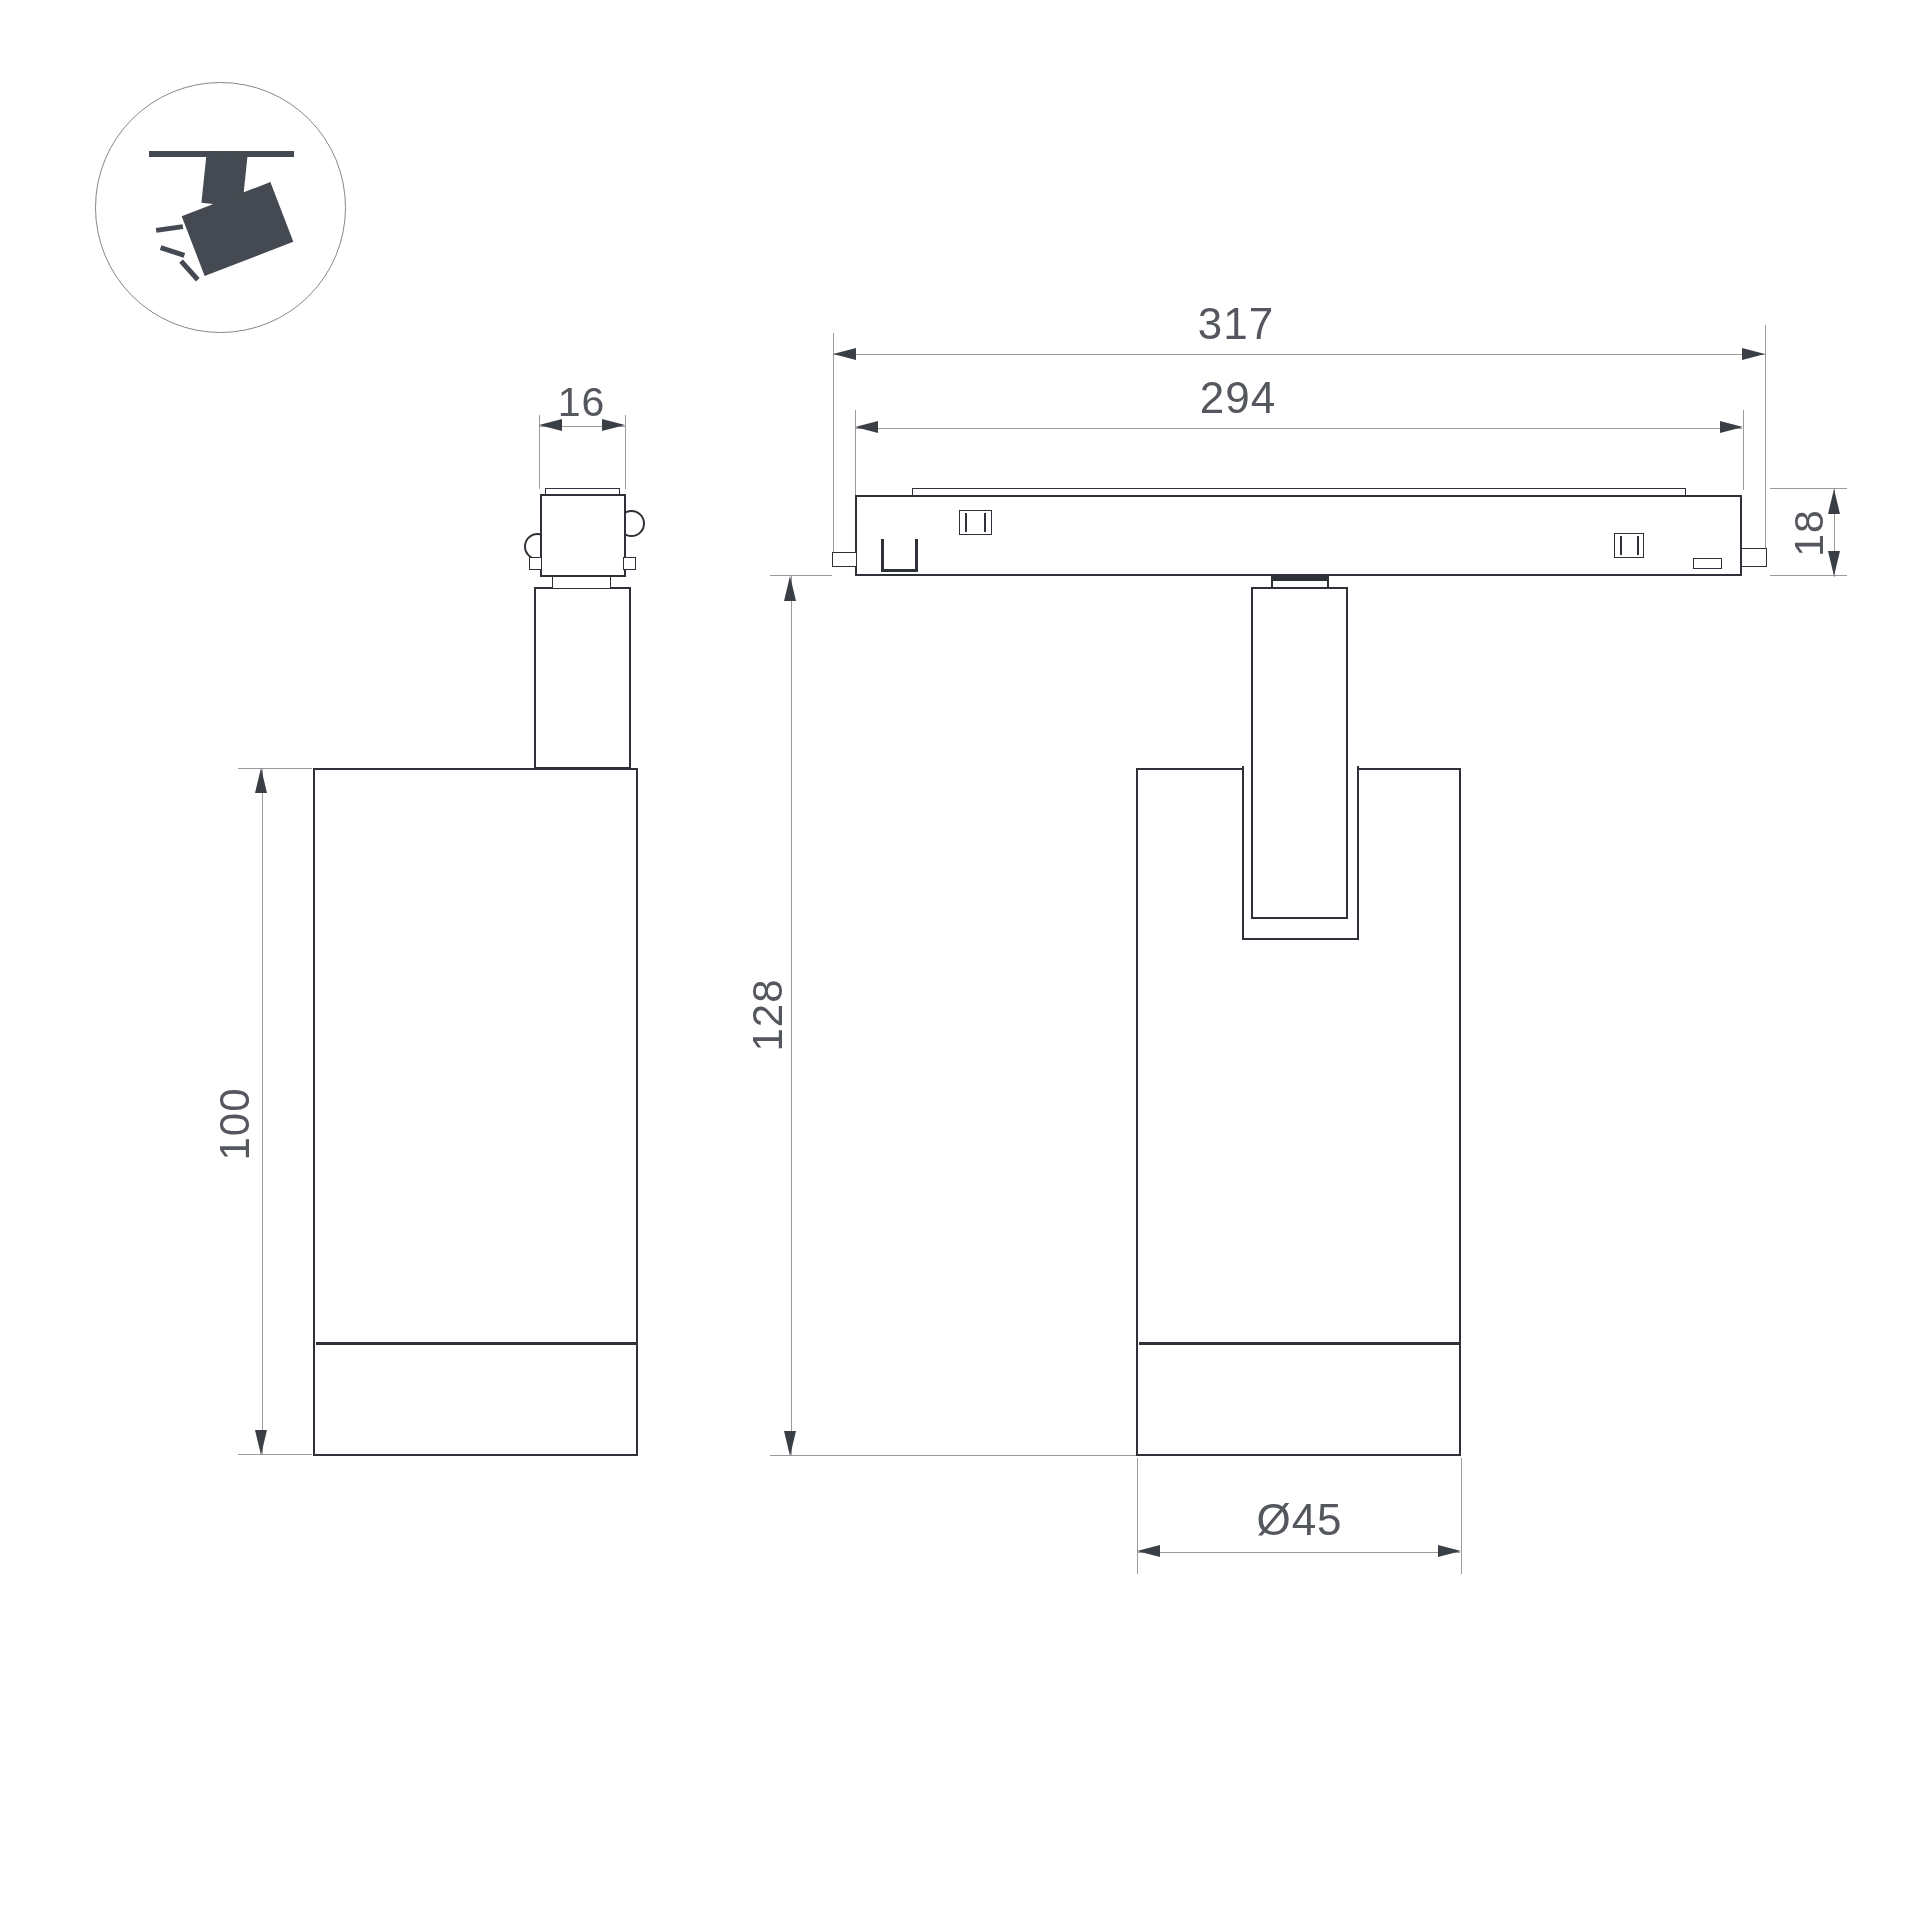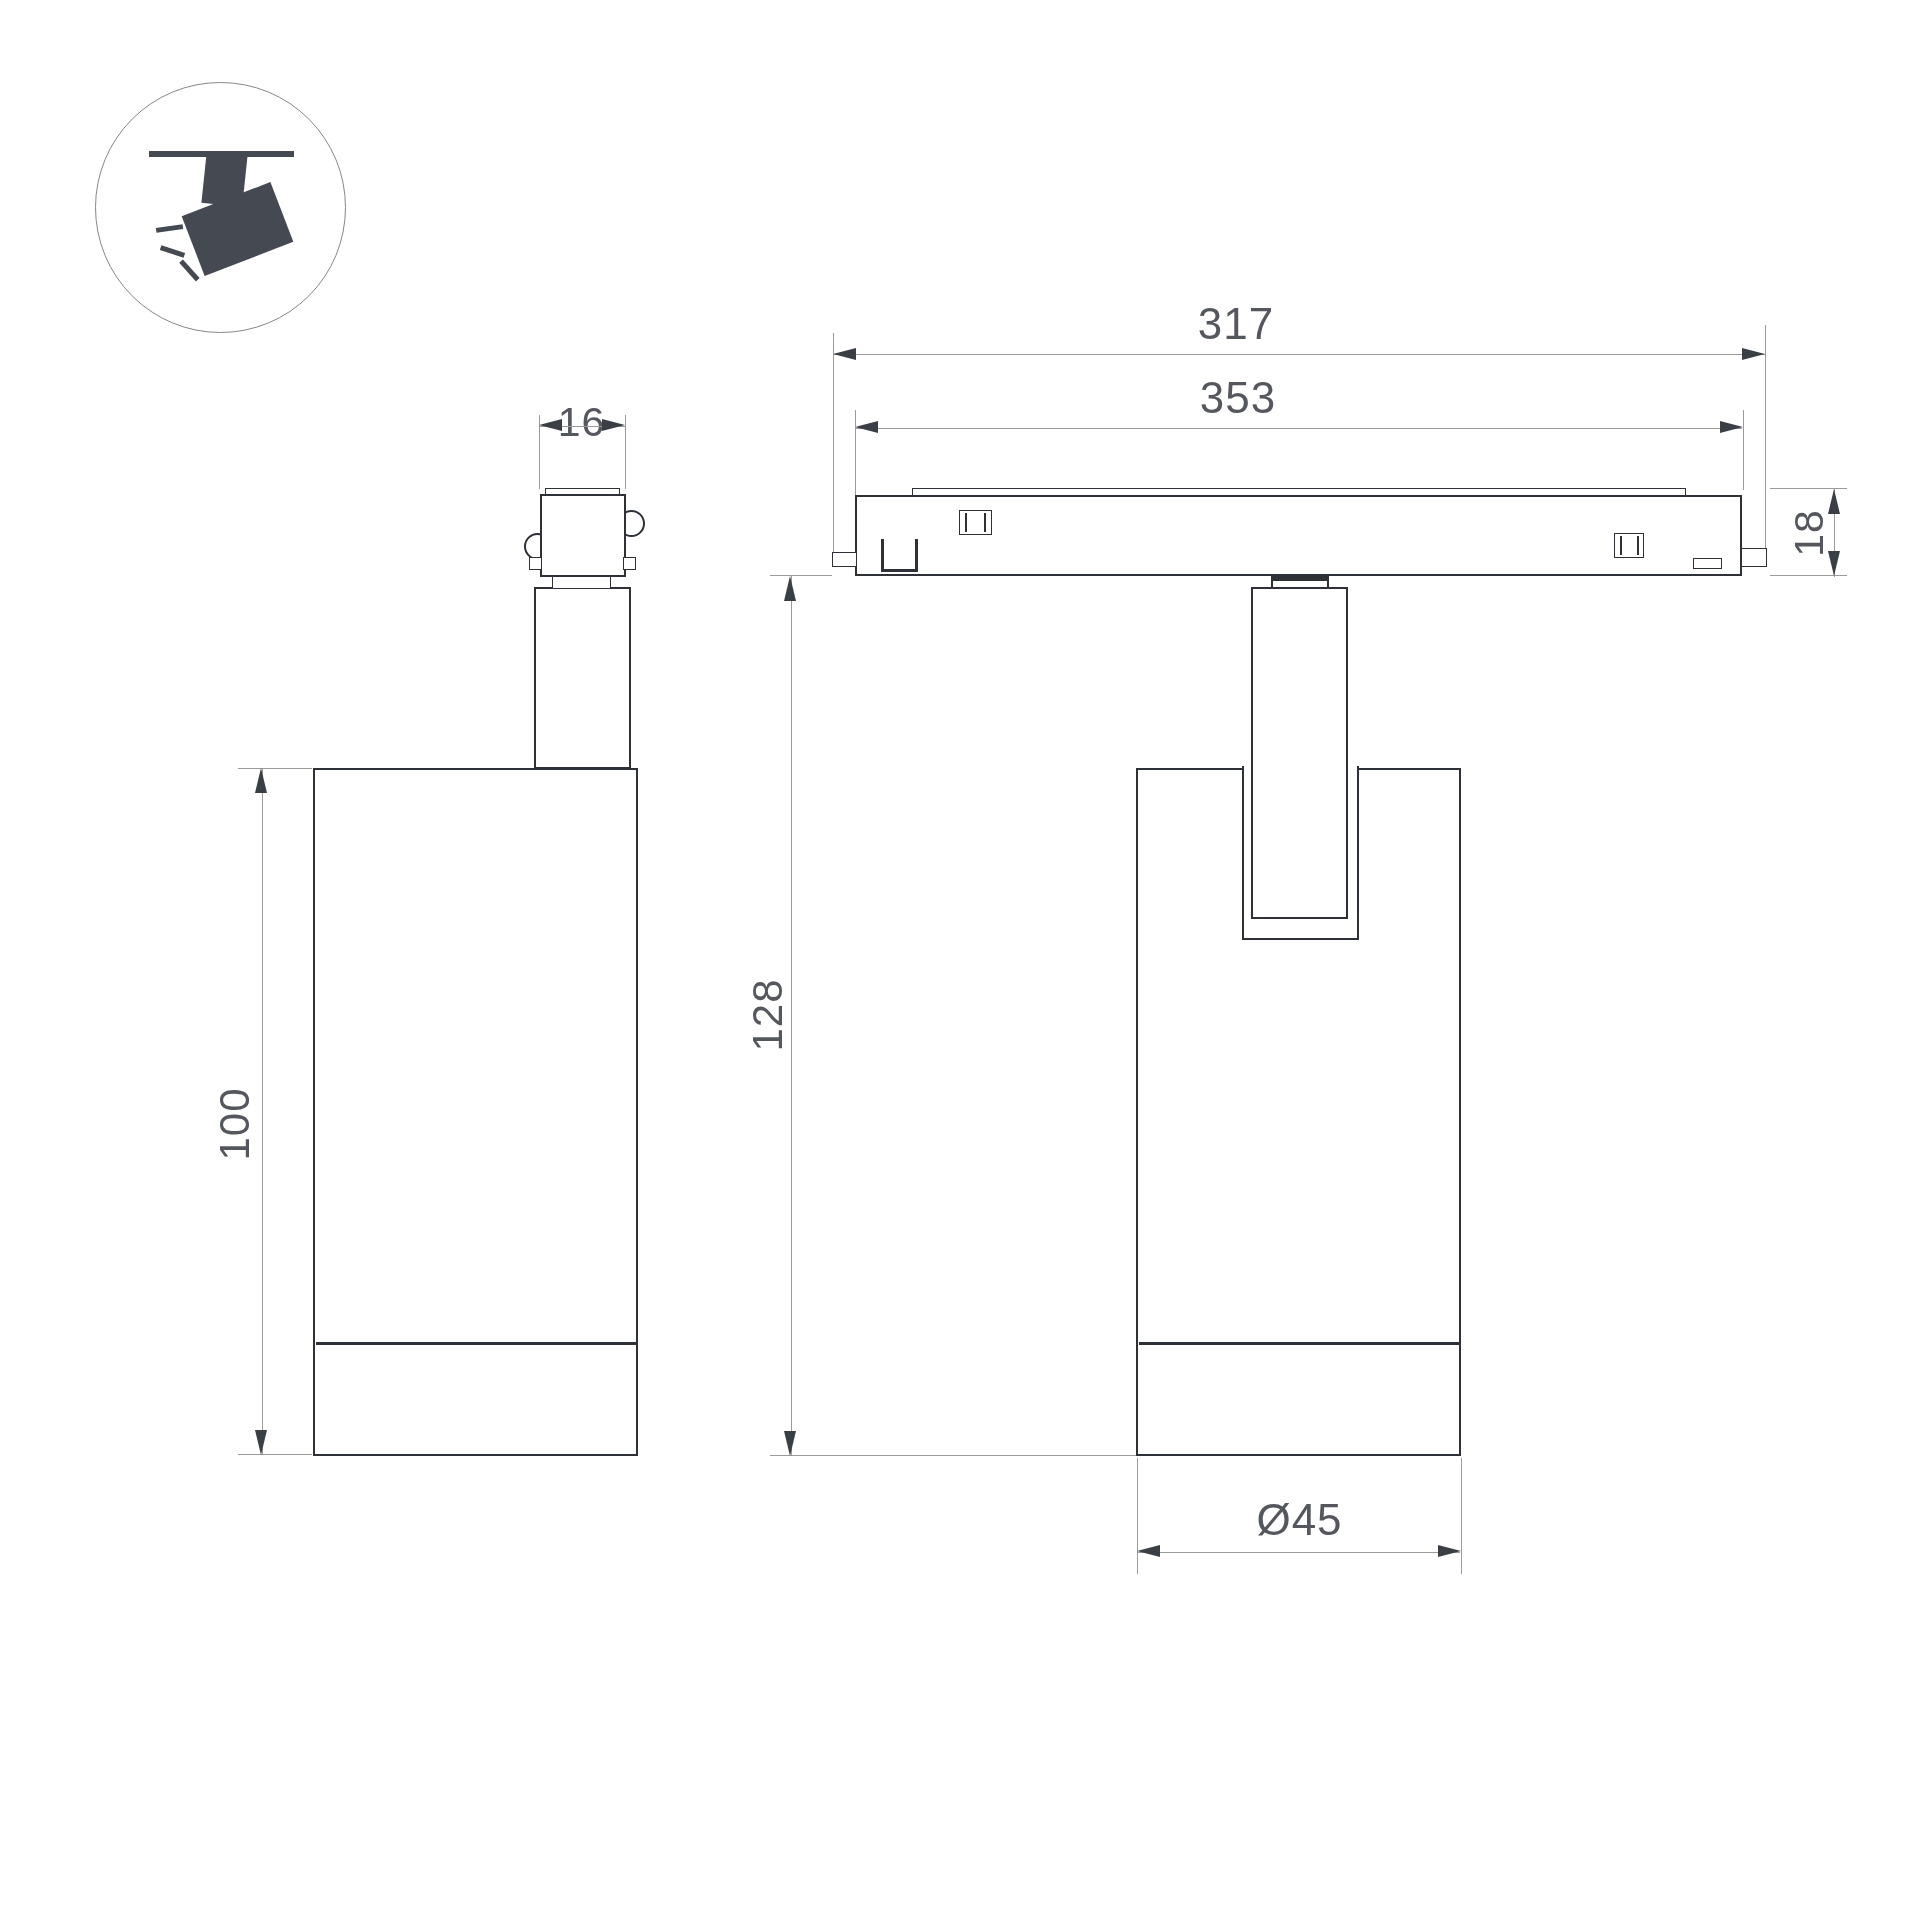--- a/index.html
+++ b/index.html
@@ -50,21 +50,21 @@
 
   <div class="icon-circle">
     <div class="ic" style="left:53px;top:68px;width:145px;height:5.8px;"></div>
     <div class="ic" style="left:108px;top:70px;width:41px;height:52px;transform:rotate(6deg);"></div>
     <div class="ic" style="left:94px;top:114px;width:95px;height:64px;transform:rotate(-21deg);"></div>
     <div class="ic" style="left:60px;top:143px;width:27px;height:4.8px;transform:rotate(-8deg);"></div>
     <div class="ic" style="left:64px;top:166px;width:25px;height:4.8px;transform:rotate(18deg);"></div>
     <div class="ic" style="left:81px;top:185px;width:25px;height:4.8px;transform:rotate(48deg);"></div>
   </div>
 
-  <div class="dimtext" style="left:543px;top:400px;width:77px;font-size:41px;">16</div>
+  <div class="dimtext" style="left:543px;top:380px;width:77px;font-size:41px;">16</div>
   <div class="v" style="left:539px;top:415px;height:74px;"></div>
   <div class="v" style="left:625px;top:415px;height:74px;"></div>
   <div class="h" style="left:539px;top:426px;width:86px;"></div>
   <div class="arr l" style="left:539px;top:419px;"></div>
   <div class="arr r" style="left:602px;top:419px;"></div>
 
   <div class="ic" style="left:618px;top:510px;width:23px;height:23px;background:transparent;border:2.9px solid var(--line);border-radius:50%;z-index:1;"></div>
   <div class="ic" style="left:524px;top:533px;width:23px;height:23px;background:transparent;border:2.9px solid var(--line);border-radius:50%;z-index:1;"></div>
   <div class="rect thin" style="left:545px;top:488px;width:75px;height:9.7px;z-index:2;"></div>
   <div class="rect" style="left:540px;top:494px;width:86px;height:83px;z-index:2;"></div>
@@ -83,21 +83,21 @@
   <div class="arr d" style="left:255px;top:1430px;"></div>
   <div class="dimtext rot" style="left:177px;top:1102px;width:116px;font-size:42px;">100</div>
 
   <div class="dimtext" style="left:1178px;top:302px;width:116px;">317</div>
   <div class="h" style="left:833px;top:354px;width:932px;"></div>
   <div class="arr l" style="left:833px;top:348px;"></div>
   <div class="arr r" style="left:1742px;top:348px;"></div>
   <div class="v" style="left:833px;top:333px;height:219px;"></div>
   <div class="v" style="left:1765px;top:325px;height:223px;"></div>
 
-  <div class="dimtext" style="left:1180px;top:376px;width:116px;">353</div>
+  <div class="dimtext" style="left:1180px;top:376px;width:116px;">294</div>
   <div class="h" style="left:855px;top:428px;width:887px;"></div>
   <div class="arr l" style="left:855px;top:421px;"></div>
   <div class="arr r" style="left:1720px;top:421px;"></div>
   <div class="v" style="left:855px;top:410px;height:85px;"></div>
   <div class="v" style="left:1743px;top:410px;height:80px;"></div>
 
   <div class="rect thin" style="left:912px;top:488px;width:774px;height:9.7px;"></div>
   <div class="rect" style="left:855px;top:495px;width:887px;height:81px;"></div>
   <div class="rect thin" style="left:832px;top:552px;width:25px;height:14.5px;z-index:2;"></div>
   <div class="rect thin" style="left:1741px;top:548px;width:26px;height:19.3px;z-index:2;"></div>

